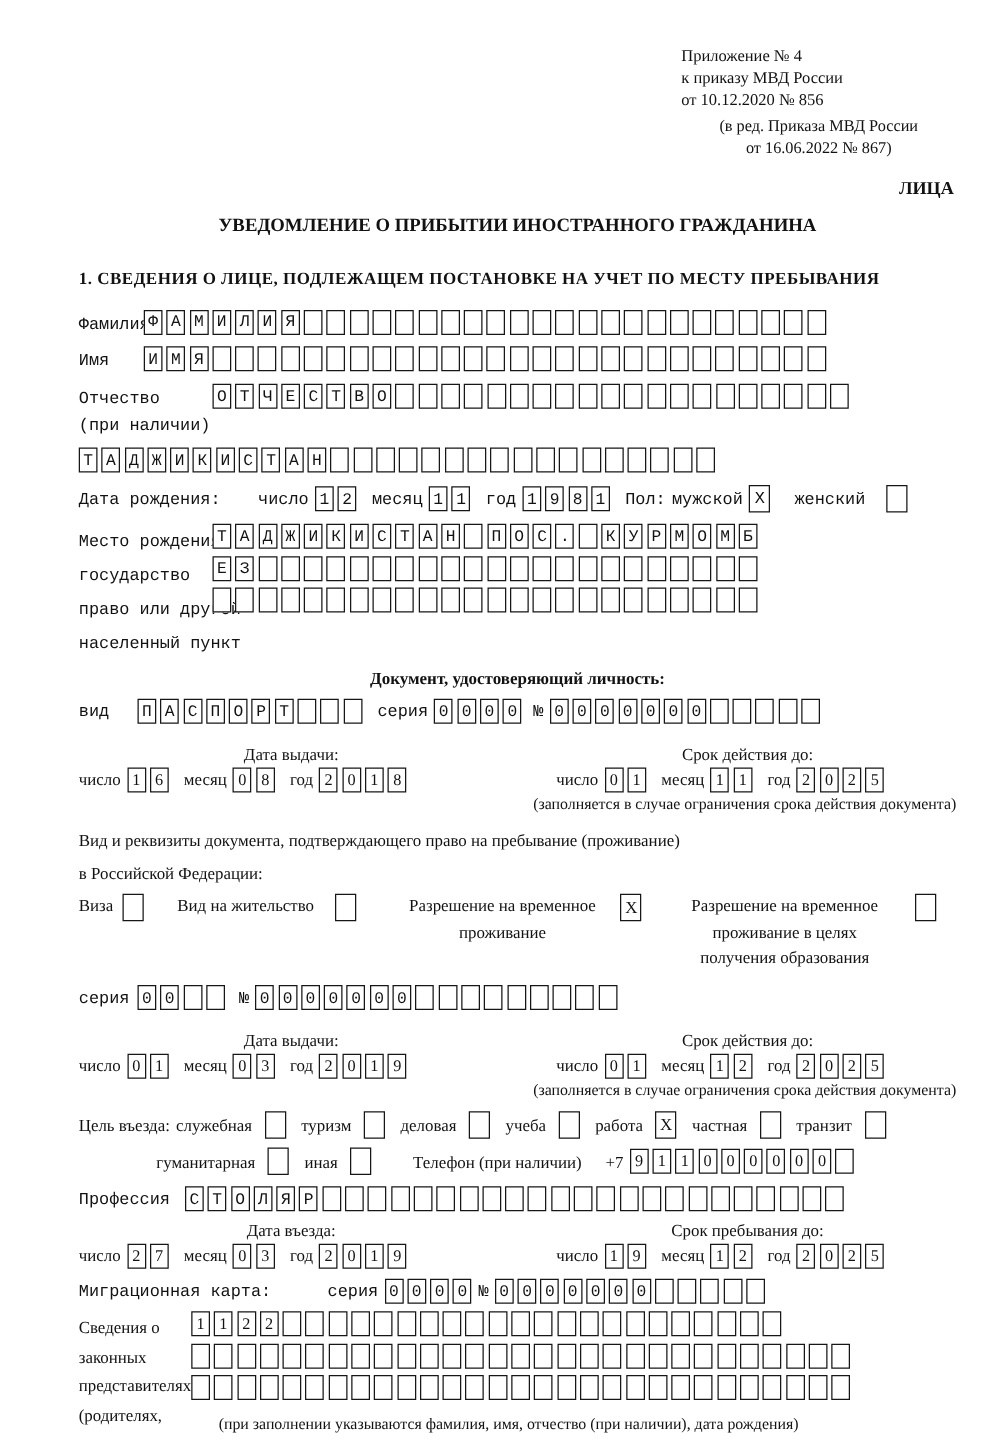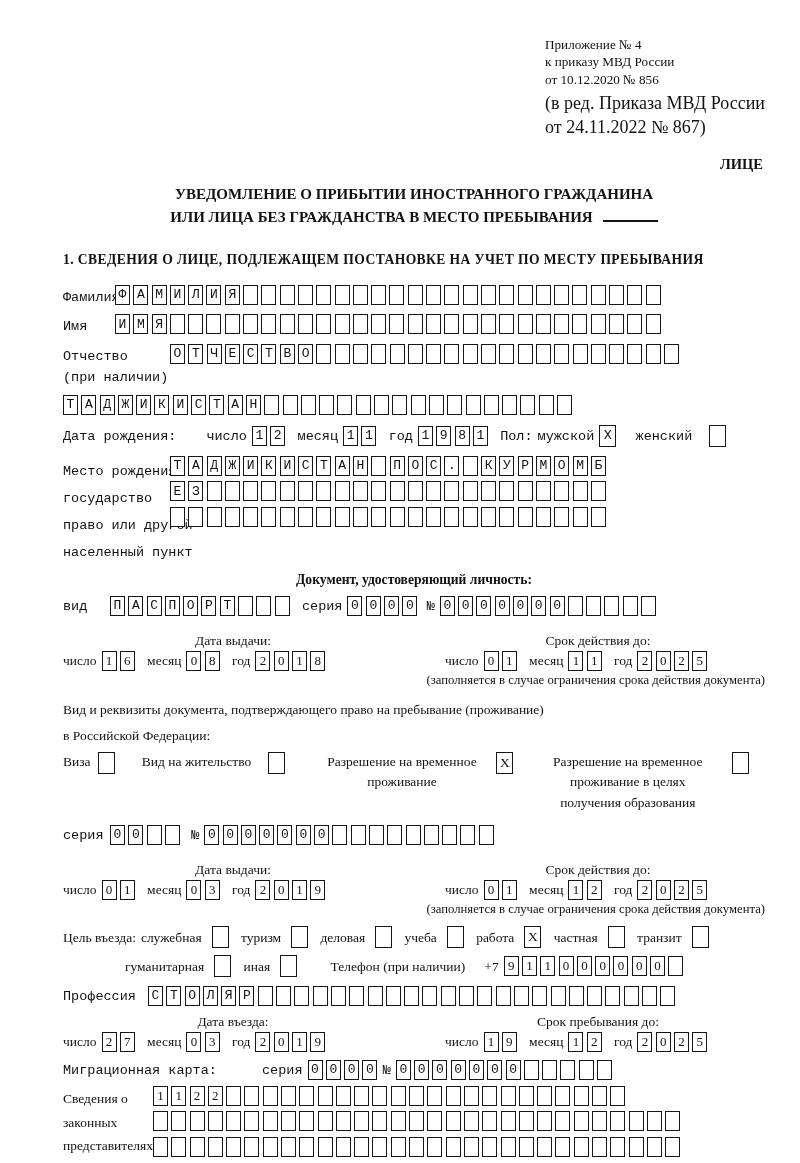--- a/index.html
+++ b/index.html
@@ -3,21 +3,21 @@
 <meta charset="utf-8">
 <style>
   html,body { margin:0; padding:0; background:#ffffff; }
   .page {
     width:800px; height:1163px; box-sizing:border-box;
     padding:36px 35px 0 63px;
     font-family:"Liberation Serif","DejaVu Serif",serif;
     color:#121212; font-size:13.5px; background:#ffffff; overflow:hidden;
   }
   .annex { margin-left:482px; line-height:1.32; font-size:13.2px; }
-  .annex .small { font-size:18px; }
+  .annex .small { font-size:13px;text-align:center; }
   .annex .gap { height:4px; }
   .forma { text-align:right; font-weight:bold; font-size:14.5px; margin:16px 2px 2px 0; }
   .title { text-align:center; font-weight:bold; font-size:15px; line-height:1.55; margin-top:10px; }
   .blank-line { display:inline-block; width:55px; border-bottom:2px solid #121212; height:0.95em; margin-left:10px; }
   .sec-heading { font-weight:bold; font-size:13.6px; letter-spacing:0.4px; margin:22px 0 17px; }
 
   .row { display:flex; align-items:flex-start; margin-bottom:6px;font-family:Liberation Mono, monospace; }
   .lblcol { flex:0 0 auto; line-height:1.6; padding-top:2px; white-space:nowrap; }
   .cells { display:flex; flex-wrap:nowrap; position:relative; z-index:1; }
   .cell, .checkbox {
@@ -56,28 +56,27 @@
 <body>
 
 <div class="page">
 
   <div class="annex">
     <div>Приложение № 4</div>
     <div>к приказу МВД России</div>
     <div>от 10.12.2020 № 856</div>
     <div class="gap"></div>
     <div class="small">(в ред. Приказа МВД России</div>
-    <div class="small">от 24.11.2022 № 867)</div>
-  </div>
-
-  <div class="forma">ЛИЦЕ</div>
+    <div class="small">от 16.06.2022 № 867)</div>
+  </div>
+
+  <div class="forma">ЛИЦА</div>
 
   <div class="title">
     <div>УВЕДОМЛЕНИЕ О ПРИБЫТИИ ИНОСТРАННОГО ГРАЖДАНИНА</div>
-    <div><span>ИЛИ ЛИЦА БЕЗ ГРАЖДАНСТВА В МЕСТО ПРЕБЫВАНИЯ</span><span class="blank-line"></span></div>
   </div>
 
   <div class="sec-heading">1. СВЕДЕНИЯ О ЛИЦЕ, ПОДЛЕЖАЩЕМ ПОСТАНОВКЕ НА УЧЕТ ПО МЕСТУ ПРЕБЫВАНИЯ</div>
 
   <div class="row">
     <span class="lblcol" style="width:52px">Фамилия</span>
     <span class="cells">
         <span class="cell">Ф</span>
         <span class="cell">А</span>
         <span class="cell">М</span>

